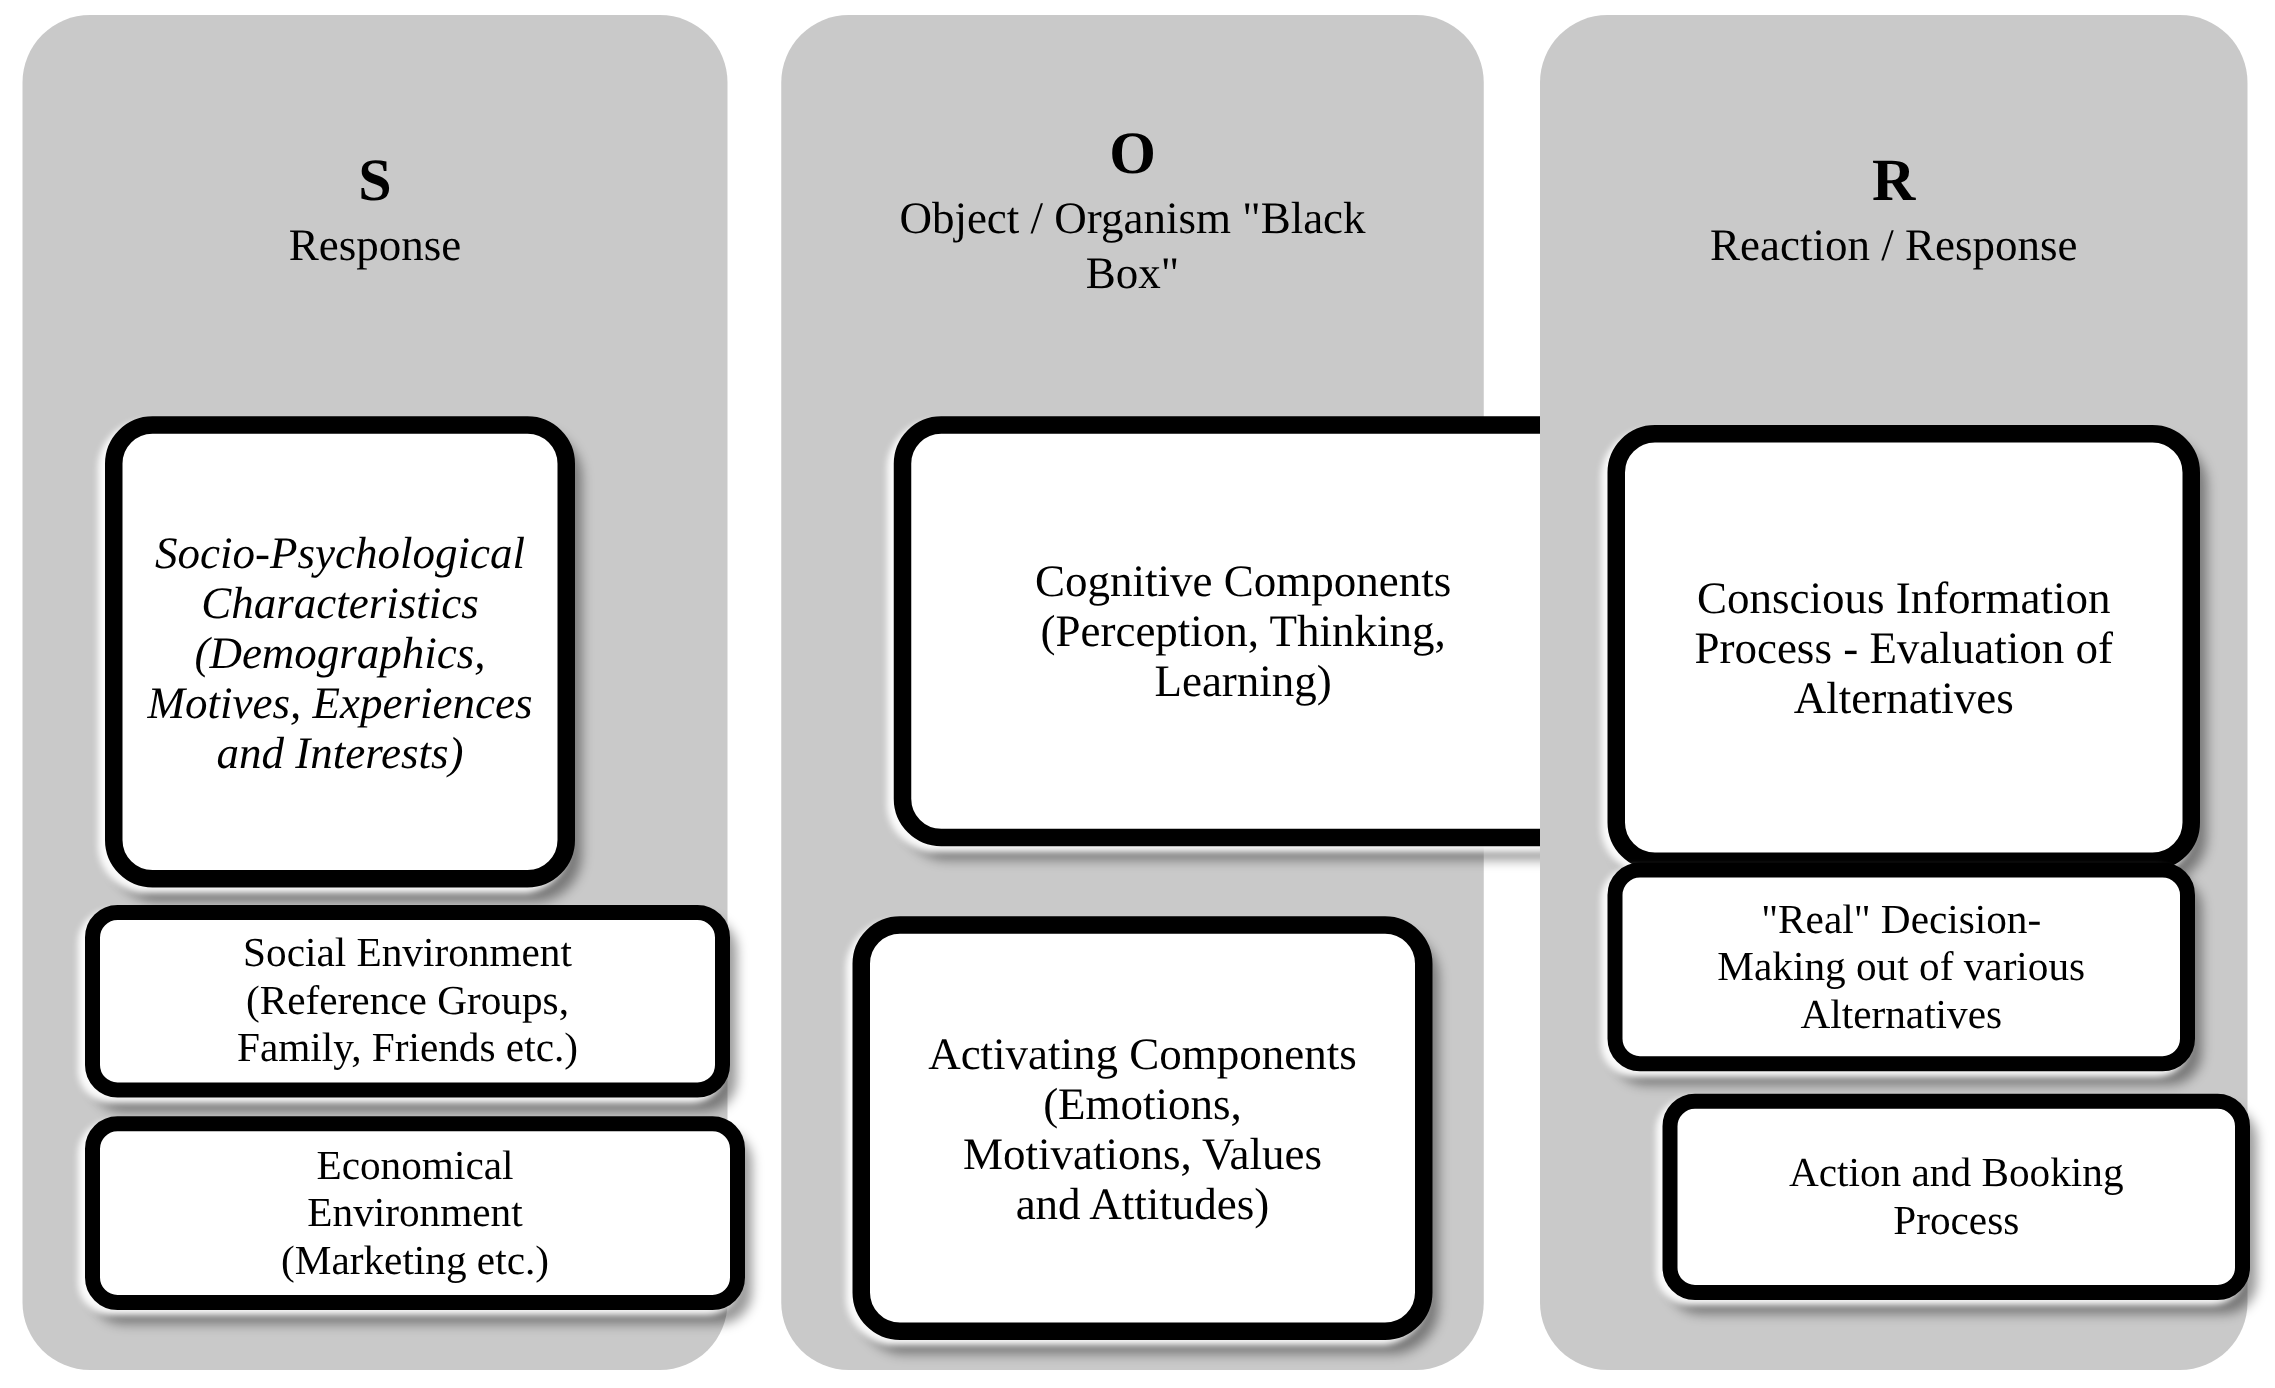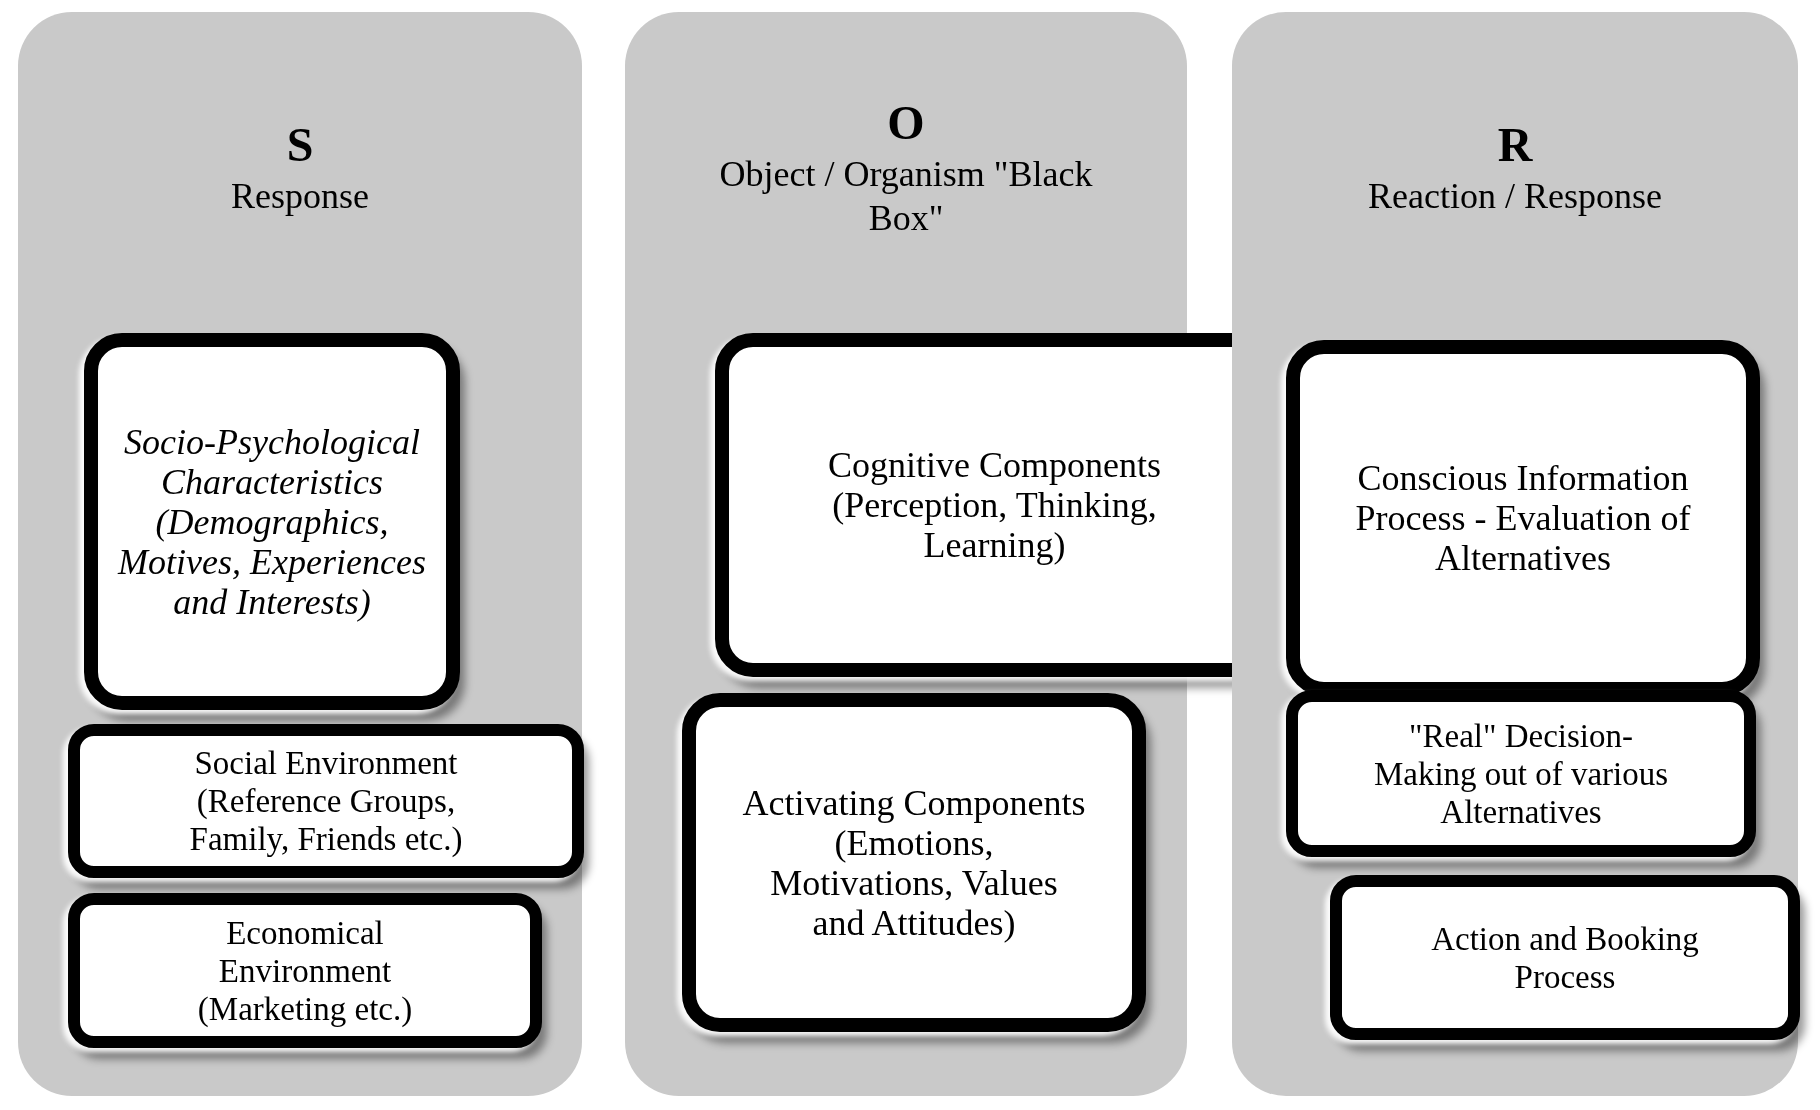--- a/index.html
+++ b/index.html
@@ -63,25 +63,25 @@
   .box.small {
     border-width: 12px;
     border-radius: 26px;
     font-size: 33px;
     line-height: 38px;
   }
 
   
   .s-b1 { left: 66px; top: 321px; width: 376px; height: 377px; font-style: italic; }
   .s-b2 { left: 50px; top: 712px; width: 516px; height: 154px; }
-  .s-b3 { left: 50px; top: 881px; width: 474px; height: 155px; }
+  .s-b3 { left: 50px; top: 881px; width: 528px; height: 155px; }
 
   
   .o-b1 { left: 58px; top: 321px; width: 559px; height: 344px; margin-left: 32px; }
-  .o-b2 { left: 57px; top: 681px; width: 464px; height: 339px; }
+  .o-b2 { left: 57px; top: 721px; width: 464px; height: 339px; }
 
   
   .r-b1 { left: 54px; top: 328px; width: 474px; height: 356px; }
   .r-b2 { left: 54px; top: 678px; width: 470px; height: 167px; }
   .r-b3 { left: 54px; top: 863px; width: 470px; height: 165px; margin-left: 44px; }
 </style>
 </head>
 <body>
 
 <div class="canvas">

